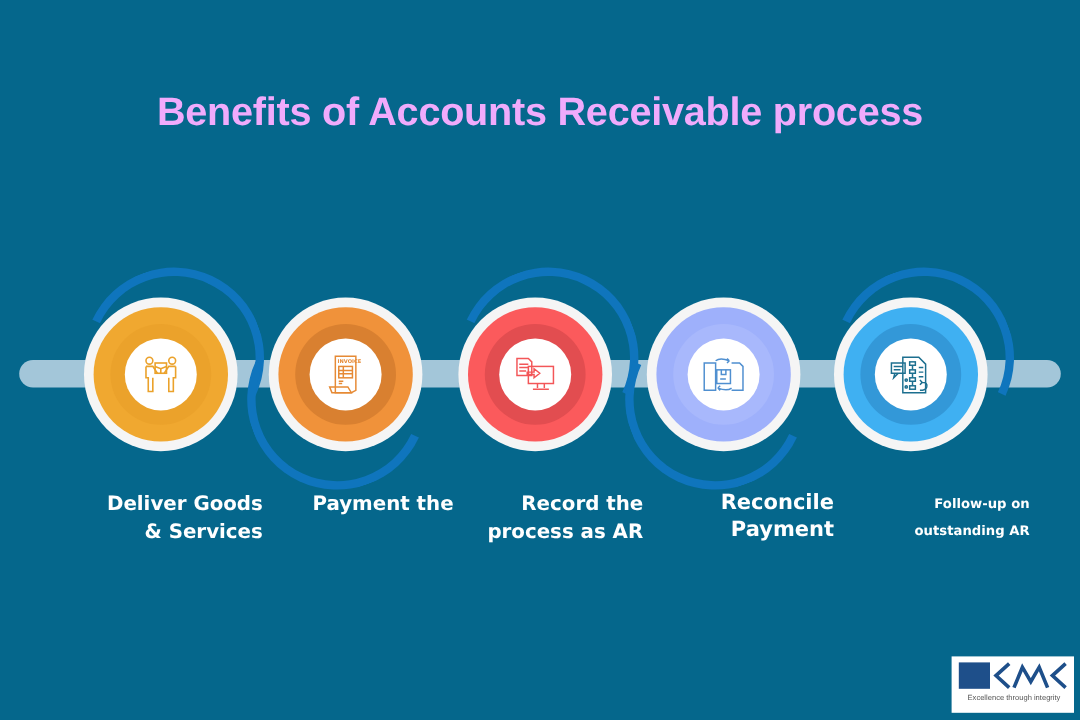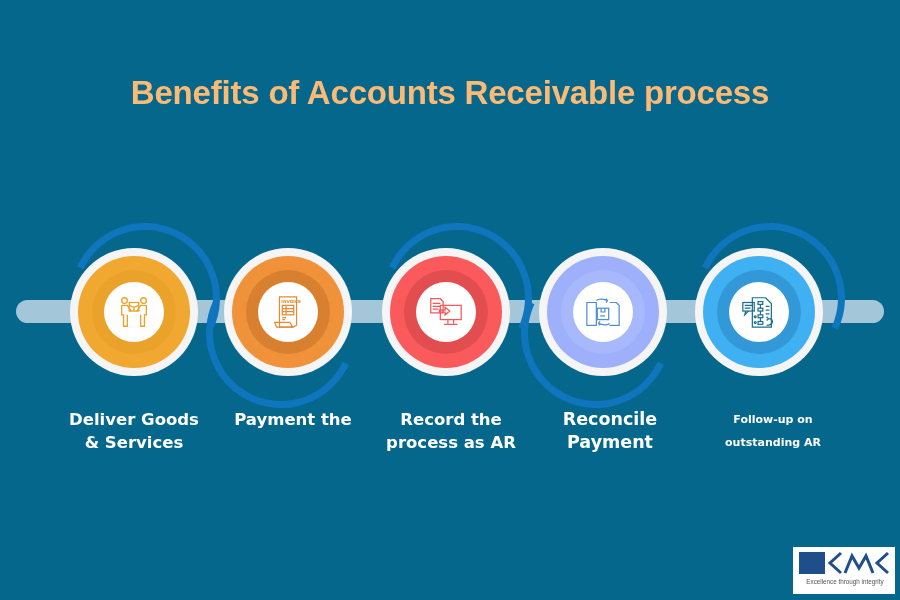--- a/index.html
+++ b/index.html
@@ -4,21 +4,21 @@
   <style>
     html, body { margin: 0; padding: 0; }
     body {
       width: 900px; height: 600px; overflow: hidden;
       background: #05678c;
       font-family: "DejaVu Sans", sans-serif;
       position: relative;
     }
     .title {
       position: absolute; left: 0; top: 74px; width: 900px;
-      text-align: center; color: #fdba74;
+      text-align: center; color: #f0abfc;
       font-family: "Liberation Sans", sans-serif;
       font-weight: bold; font-size: 33px; letter-spacing: -0.2px;
     }
     .track {
       position: absolute; left: 16px; top: 300px; width: 868px; height: 23px;
       background: #a3c6d9; border-radius: 12px;
     }
     .step { position: absolute; top: 248px; width: 128px; height: 128px; }
     .arc {
       position: absolute; width: 150px; height: 150px; border-radius: 50%;
@@ -36,21 +36,21 @@
     }
     .inner {
       position: absolute; left: 22px; top: 22px; width: 84px; height: 84px; border-radius: 50%;
     }
     .core {
       position: absolute; left: 34px; top: 34px; width: 60px; height: 60px; border-radius: 50%;
       background: #ffffff; display: flex; align-items: center; justify-content: center;
     }
     .core svg { width: 38px; height: 38px; }
     .label {
-      position: absolute; top: 408px; width: 170px; text-align: center;
+      position: absolute; top: 408px; width: 170px; text-align: right;
       color: #ffffff; font-weight: bold; font-size: 16.5px; line-height: 23px;
     }
     .label .l2 { display: block; }
     .logo {
       position: absolute; left: 793px; top: 547px; width: 102px; height: 47px;
       background: #ffffff;
     }
     .logo .sq { position: absolute; left: 6px; top: 5px; width: 26px; height: 22px; background: #1e4f8a; }
     .logo .kmk { position: absolute; left: 34px; top: 3px; width: 64px; height: 26px; }
     .logo .tag {

